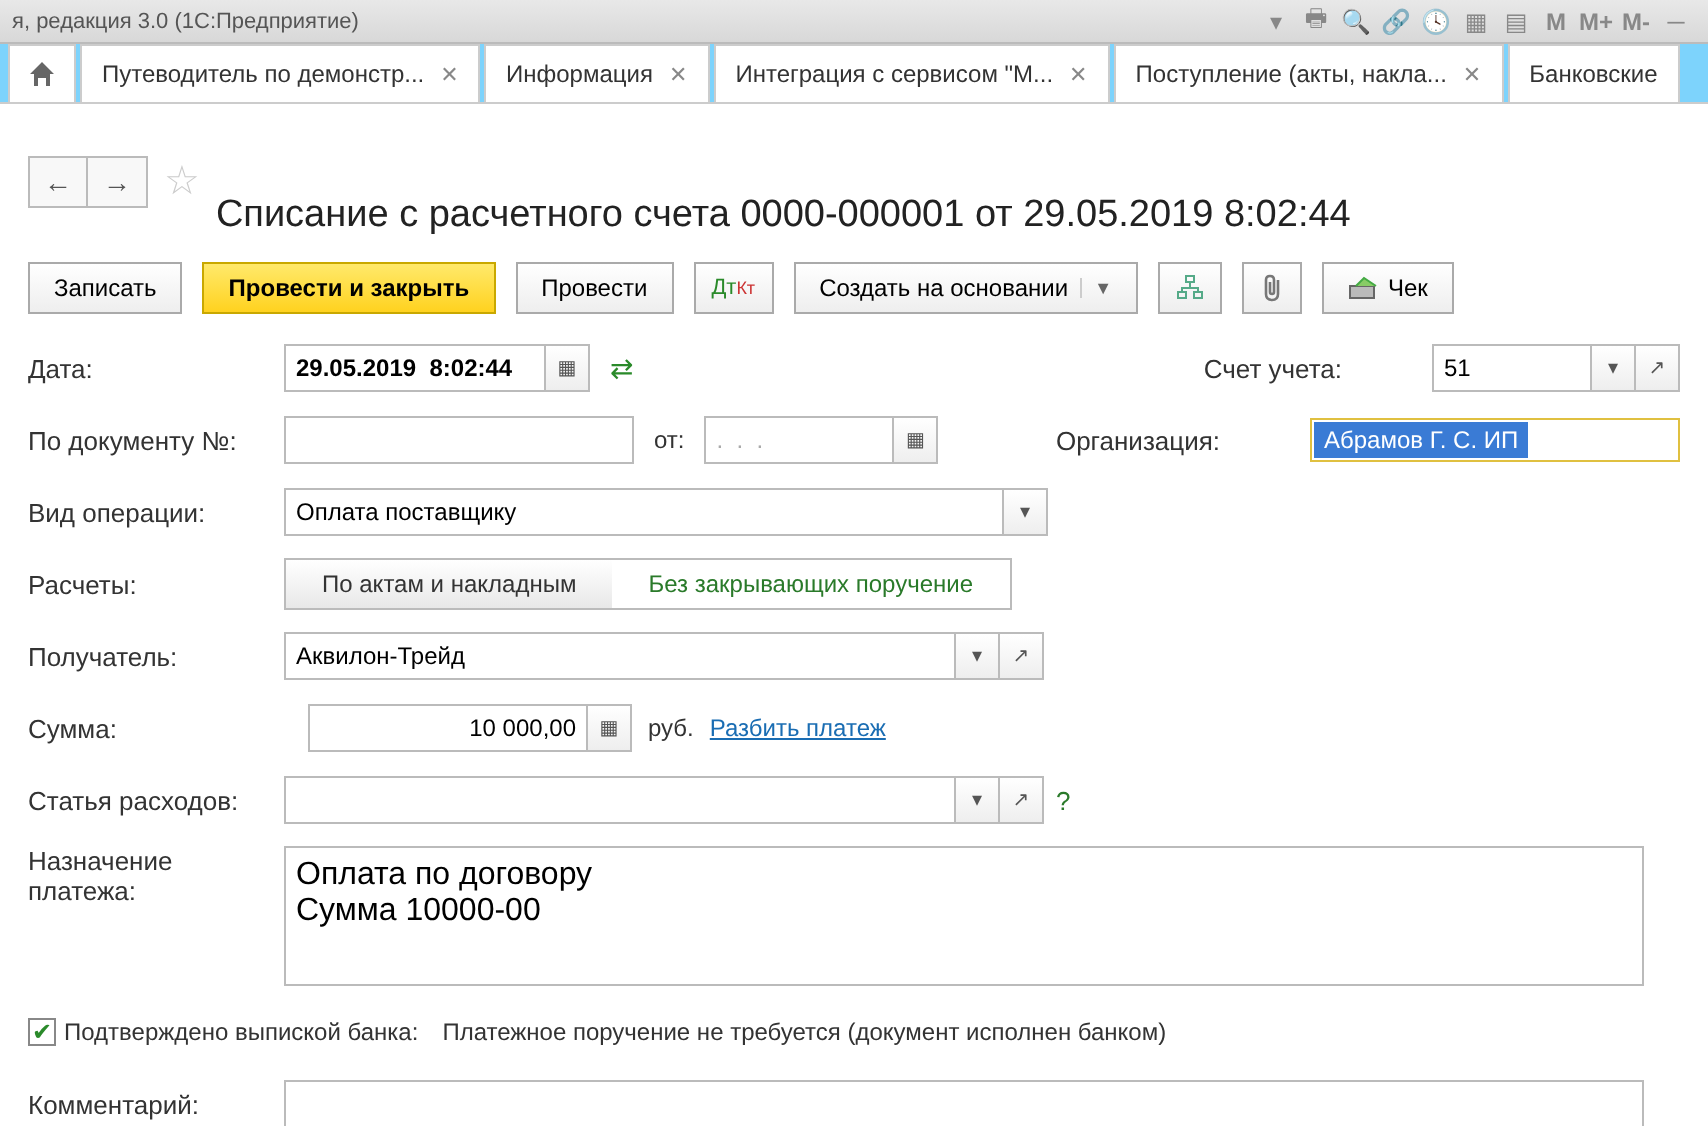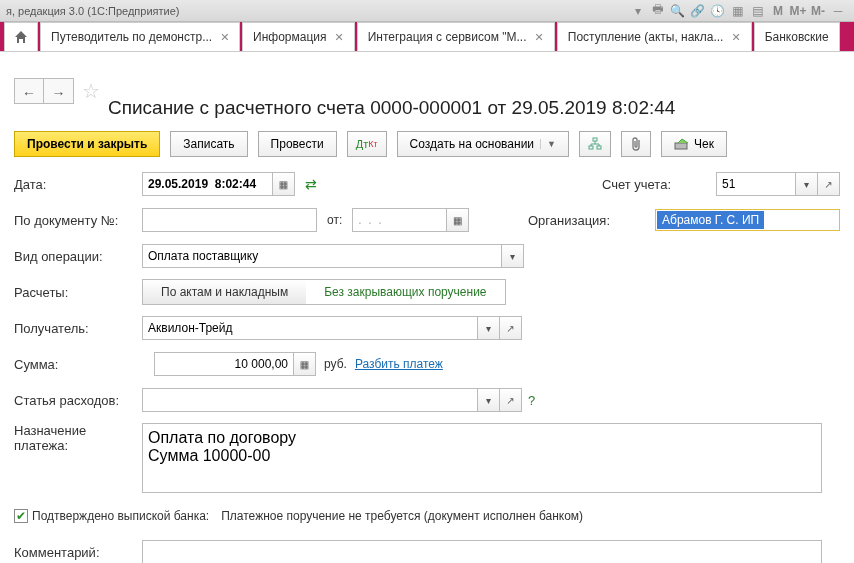--- a/index.html
+++ b/index.html
@@ -1,20 +1,20 @@
 <!DOCTYPE html>
 <html><head>
 <meta charset="utf-8">
 <style>
 * { box-sizing: border-box; margin: 0; padding: 0; }
 body { font-family: Arial, sans-serif; font-size: 12px; background: #fff; color: #333; width: 854px; }
 .titlebar { background: linear-gradient(#e8e8e8,#d8d8d8); height: 22px; display: flex; align-items: center; padding: 0 6px; font-size: 11px; color: #555; border-bottom: 1px solid #bbb; }
 .titlebar .spacer { flex: 1; }
 .titlebar .ticon { width: 18px; height: 16px; display: inline-flex; align-items: center; justify-content: center; color: #888; font-size: 12px; margin: 0 1px; }
-.tabbar { background: #be185d; border-bottom: 1px solid #ccc; height: 30px; display: flex; align-items: stretch; padding-left: 4px; }
+.tabbar { background: #7dd3fc; border-bottom: 1px solid #ccc; height: 30px; display: flex; align-items: stretch; padding-left: 4px; }
 .hometab { width: 34px; display: flex; align-items: center; justify-content: center; border: 1px solid #ccc; border-bottom: none; background: #fff; margin-right: 2px; }
 .tab { display: flex; align-items: center; padding: 0 10px; border: 1px solid #ccc; border-bottom: none; background: #fff; font-size: 12px; color: #333; margin-right: 2px; max-width: 200px; white-space: nowrap; overflow: hidden; }
 .tab .x { margin-left: 8px; color: #888; font-size: 11px; }
 .content { padding: 10px 14px; }
 .navrow { display: flex; align-items: center; gap: 8px; margin-bottom: 12px; }
 .navbtn { width: 30px; height: 26px; border: 1px solid #bbb; background: #f8f8f8; display: flex; align-items: center; justify-content: center; font-size: 14px; color: #555; }
 .star { font-size: 20px; color: #ccc; }
 .pagetitle { font-size: 19px; font-weight: normal; color: #222; margin-top: 35px; }
 .toolbar { display: flex; align-items: center; gap: 10px; margin-bottom: 14px; }
 .btn { height: 26px; padding: 0 12px; border: 1px solid #aaa; background: linear-gradient(#fff,#eee); display: inline-flex; align-items: center; font-size: 12px; cursor: pointer; }
@@ -94,22 +94,22 @@
   <div class="navrow">
     <div style="display:flex;">
       <div class="navbtn">←</div>
       <div class="navbtn" style="border-left:none;">→</div>
     </div>
     <span class="star">☆</span>
     <span class="pagetitle">Списание с расчетного счета 0000-000001 от 29.05.2019 8:02:44</span>
   </div>
 
   <div class="toolbar">
+    <button class="btn">Записать</button>
     <button class="btn primary">Провести и закрыть</button>
-    <button class="btn">Записать</button>
     <button class="btn">Провести</button>
     <button class="btn icon">
         <span style="color:#2a8a2a;font-size:11px;line-height:8px;">Дт</span>
         <span style="color:#c33;font-size:9px;line-height:8px;">Кт</span>
       </button>
     <button class="btn">
         <span>Создать на основании</span>
         <span class="dropdown-arrow">▼</span>
       </button>
     <button class="btn icon">

